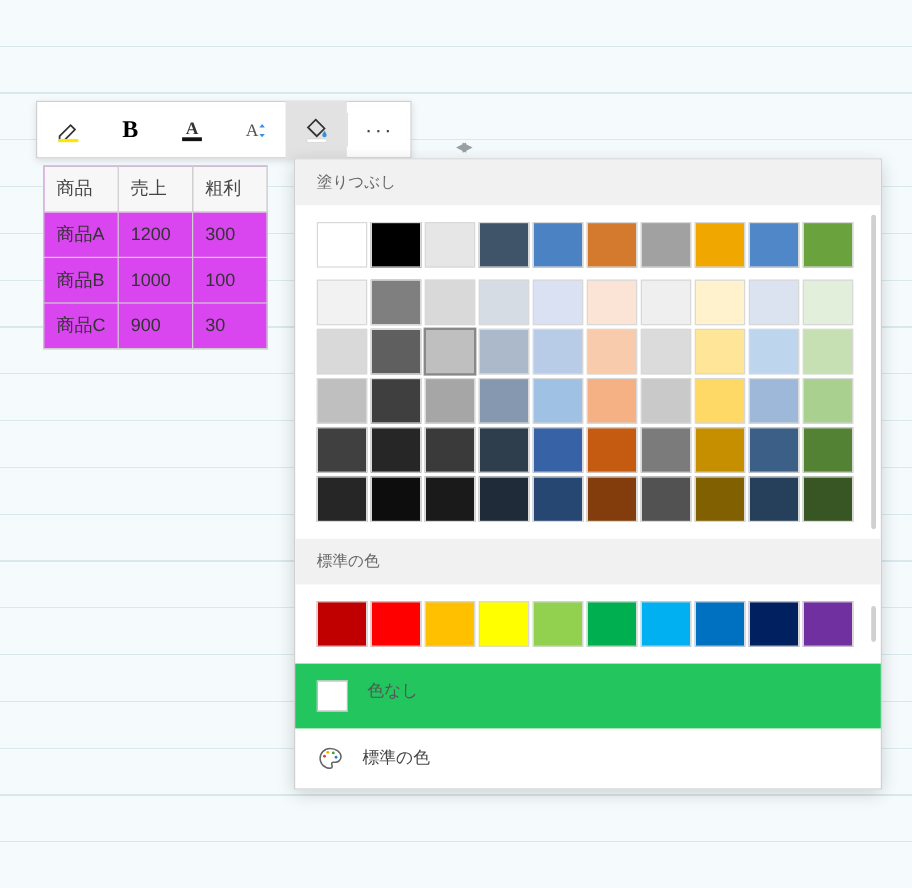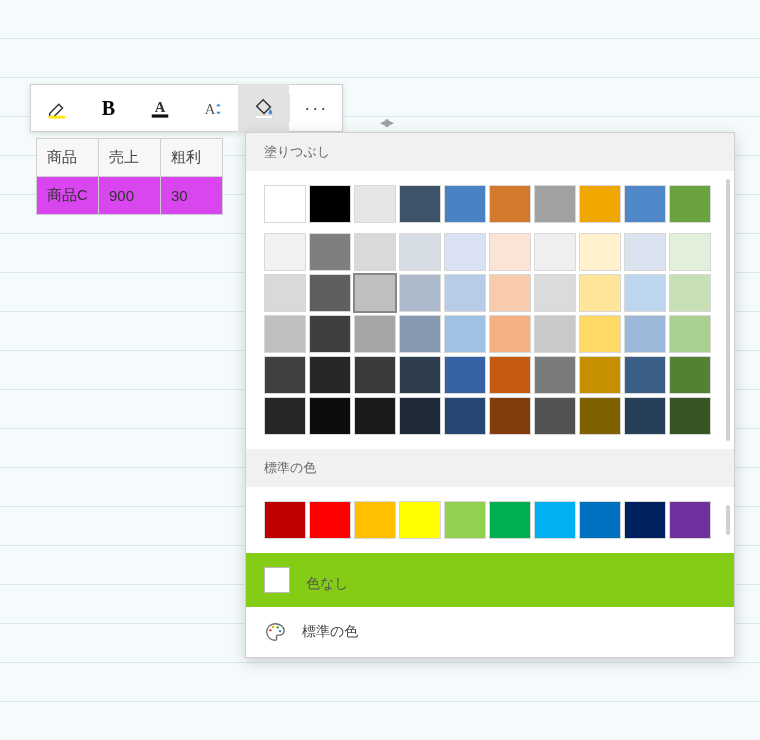--- a/index.html
+++ b/index.html
@@ -128,24 +128,24 @@
     height: 38px;
     border: 1px solid #d8d8d8;
   }
   .swatch-grid.top-row { margin-bottom: 10px; }
   .swatch.selected {
     outline: 2px solid #888;
     outline-offset: -1px;
     z-index: 1;
   }
   .cp-nofill {
-    background: #84cc16;
+    background: #22c55e;
     padding: 14px 18px;
     display: flex;
-    align-items: flex-end;
+    align-items: flex-start;
     gap: 16px;
     font-size: 14px;
     color: #555;
   }
   .nofill-swatch {
     width: 26px;
     height: 26px;
     background: #fff;
     border: 1px solid #bbb;
   }
@@ -205,20 +205,30 @@
 
   <table class="data-table">
     <thead>
         <tr id="table-head-row">
           <th>商品</th>
           <th>売上</th>
           <th>粗利</th>
         </tr>
       </thead>
     <tbody id="table-body">
+        <tr>
+          <td>商品A</td>
+          <td>1200</td>
+          <td>300</td>
+        </tr>
+        <tr>
+          <td>商品B</td>
+          <td>1000</td>
+          <td>100</td>
+        </tr>
         <tr>
           <td>商品C</td>
           <td>900</td>
           <td>30</td>
         </tr>
       </tbody>
   </table>
 
   <div class="color-panel">
     <div class="cp-section-label">塗りつぶし</div>

